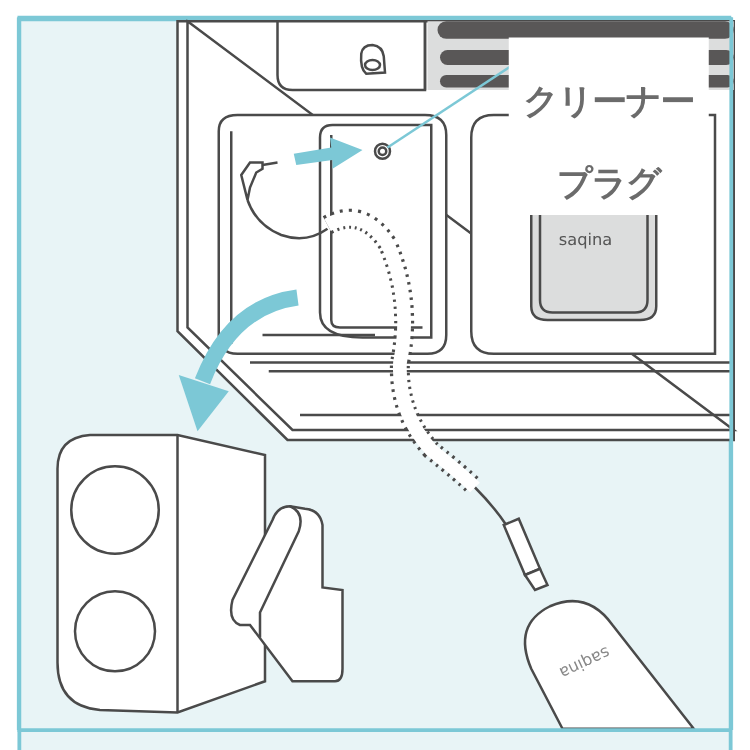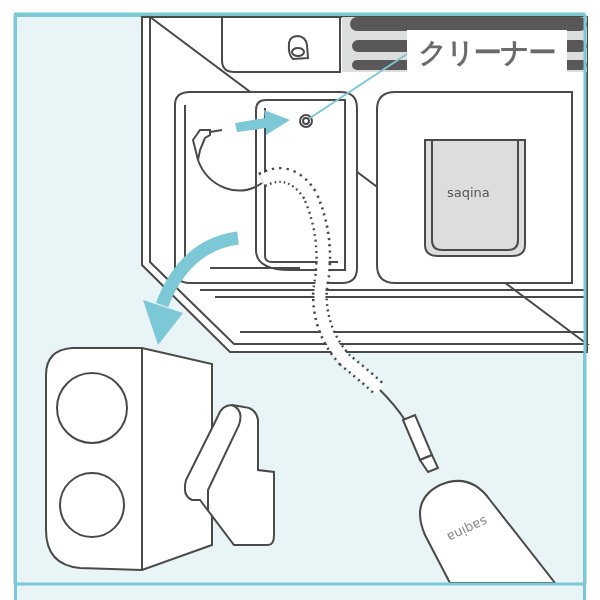--- a/index.html
+++ b/index.html
@@ -1,20 +1,20 @@
 <!DOCTYPE html>
 <html><head>
 <meta charset="utf-8">
 <style>
   html, body { margin: 0; padding: 0; background: #ffffff; }
   body { width: 600px; height: 600px; position: relative; overflow: hidden; font-family: "DejaVu Sans", sans-serif; }
   .frame { position: absolute; left: 14px; top: 14px; width: 572px; height: 586px; border-top: 3px solid #7cc8d6; border-left: 3px solid #7cc8d6; border-right: 3px solid #7cc8d6; box-sizing: border-box; background: #e8f4f6; overflow: hidden; }
   svg.art { position: absolute; left: 0; top: 0; }
   .label-box { position: absolute; left: 407px; top: 30px; width: 160px; background: #ffffff; text-align: center; color: #6b6b6b; font-weight: bold; font-size: 28px; line-height: 38px; padding: 4px 0 6px; letter-spacing: -1px; }
-  .label-box div { white-space: nowrap; }
+  .label-box div { white-space: nowrap; margin-top: 28px; }
   .brand { position: absolute; font-size: 13px; color: #555; font-family: "DejaVu Sans", sans-serif; }
   .brand-top { left: 447px; top: 185px; }
   .brand-bottom { left: 446px; top: 522px; transform: rotate(155deg); color: #888; }
 </style>
 </head>
 <body>
 
 <div class="frame">
 </div>
 
@@ -92,16 +92,17 @@
   <line x1="310" y1="118" x2="410" y2="52" stroke="#7cc8d6" stroke-width="2"></line>
 
   <line x1="585" y1="14" x2="585" y2="584" stroke="#7cc8d6" stroke-width="3"></line>
   <line x1="14" y1="584" x2="585" y2="584" stroke="#7cc8d6" stroke-width="3"></line>
   <line x1="14" y1="14" x2="585" y2="14" stroke="#7cc8d6" stroke-width="3"></line>
   <line x1="15" y1="14" x2="15" y2="584" stroke="#7cc8d6" stroke-width="3"></line>
 </svg>
 
 <div class="label-box">
   <div>クリーナー</div>
+  <div>プラグ</div>
 </div>
 
 <div class="brand brand-top">saqina</div>
 <div class="brand brand-bottom">saqina</div>
 
 </body></html>

